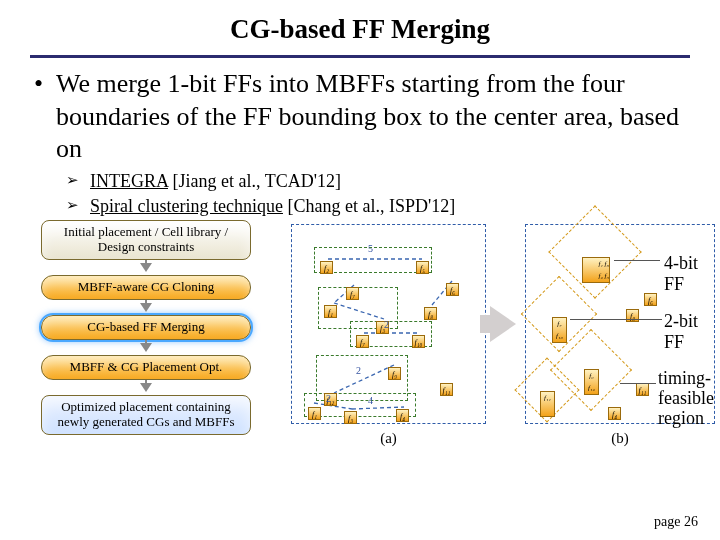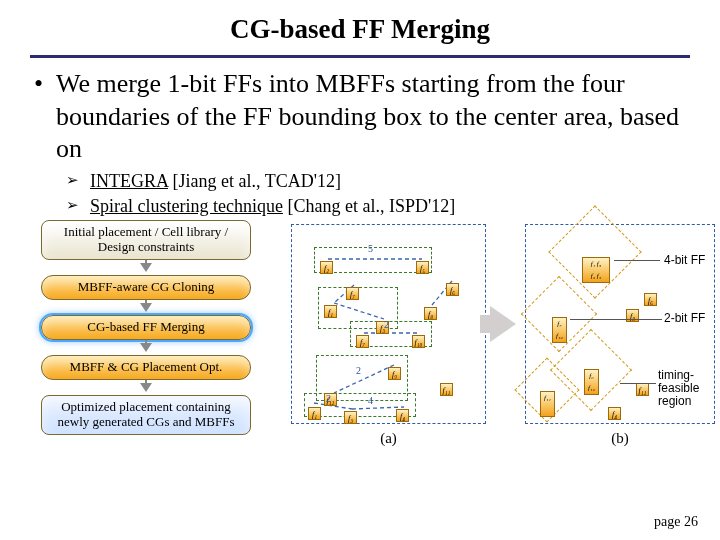--- a/index.html
+++ b/index.html
@@ -150,21 +150,21 @@
     border: 1px solid #9a6a0c;
     font-size: 8px;
     font-style: italic;
     font-family: "Times New Roman", serif;
     text-align: center;
     line-height: 13px;
     color: #000;
     margin-top: 10px;
   }
   .ff.big2 { width: 15px; height: 26px; line-height: 12px; }
-  .ff.big4 { width: 28px; height: 26px; line-height: 12px; }
+  .ff.big4 { width: 28px; height: 26px; line-height: 12px; text-align: right; }
 
   .edge-label {
     position: absolute;
     font-size: 10px;
     color: #3553a0;
     font-family: "Times New Roman", serif;
   }
 
   .pair-box {
     position: absolute;
@@ -173,22 +173,22 @@
 
   .diamond {
     position: absolute;
     width: 66px; height: 66px;
     border: 1.2px dashed #d49a1c;
     transform: rotate(45deg);
   }
 
   .legend-ff {
     position: absolute;
-    font-size: 12px;
-    font-family: Liberation Sans, sans-serif;
+    font-size: 18px;
+    font-family: Liberation Serif, serif;
   }
   .legend-line {
     position: absolute;
     border-top: 1px solid #555;
   }
 
   .page-num {
     position: absolute;
     right: 22px;
     bottom: 10px;

